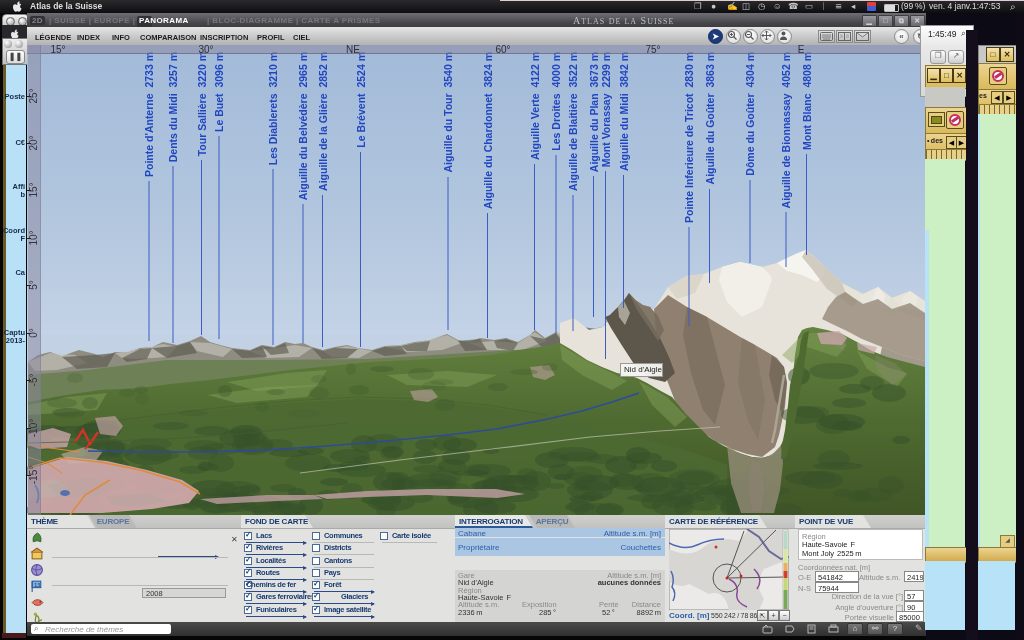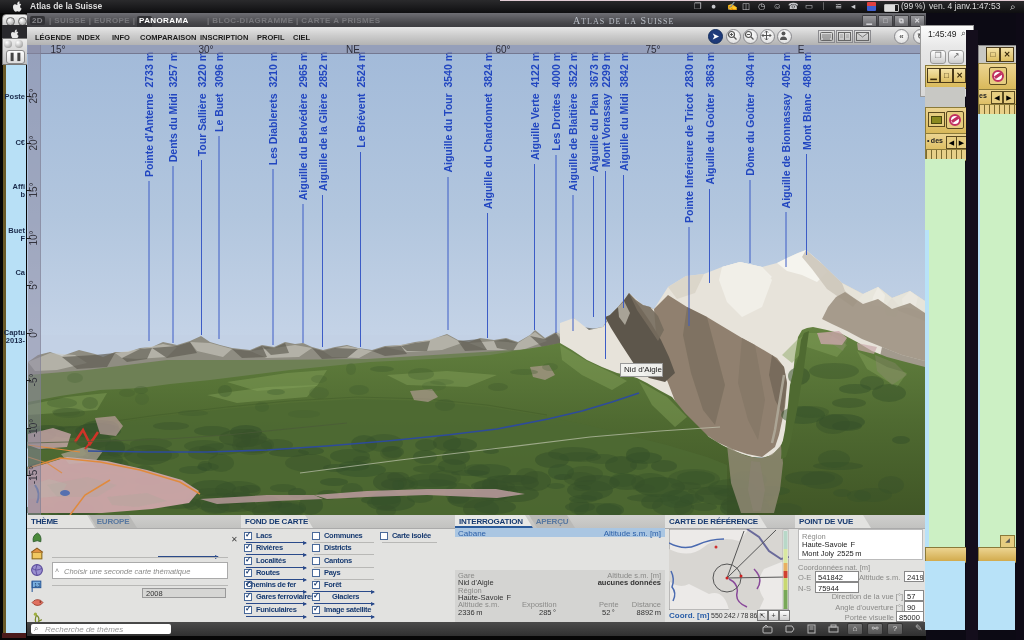--- a/index.html
+++ b/index.html
@@ -59,21 +59,21 @@
         <div class="abs" style="left:12px;top:1px;width:8px;height:8px;border-radius:50%;background:radial-gradient(circle at 35% 30%,#fff,#888);"></div>
         <div class="abs" style="left:3px;top:11px;width:17px;height:12px;background:linear-gradient(#fff,#ddd);border:1px solid #888;border-radius:3px;color:#444;font-weight:bold;font-size:8px;text-align:center;line-height:12px;">❚❚</div>
       </div>
 <div class="abs" style="left:3px;top:52px;width:3px;height:571px;background:#6a5a28;"></div>
 <div class="abs" style="left:6px;top:52px;width:20px;height:571px;background:#b8e0f6;"></div>
 <div class="abs" style="left:2px;top:620px;width:24px;height:5px;background:#4a1a1a;"></div>
 <div class="abs" style="left:0;top:79px;width:25px;text-align:right;color:#1a2a4a;font-weight:bold;font-size:7.5px;white-space:nowrap;overflow:hidden;">Poste</div>
 <div class="abs" style="left:0;top:125px;width:25px;text-align:right;color:#1a2a4a;font-weight:bold;font-size:7.5px;white-space:nowrap;overflow:hidden;">C€</div>
 <div class="abs" style="left:0;top:169px;width:25px;text-align:right;color:#1a2a4a;font-weight:bold;font-size:7.5px;white-space:nowrap;overflow:hidden;">Affi</div>
 <div class="abs" style="left:0;top:177px;width:25px;text-align:right;color:#1a2a4a;font-weight:bold;font-size:7.5px;white-space:nowrap;overflow:hidden;">b</div>
-<div class="abs" style="left:0;top:213px;width:25px;text-align:right;color:#1a2a4a;font-weight:bold;font-size:7.5px;white-space:nowrap;overflow:hidden;">Buet</div>
+<div class="abs" style="left:0;top:213px;width:25px;text-align:right;color:#1a2a4a;font-weight:bold;font-size:7.5px;white-space:nowrap;overflow:hidden;">Coord</div>
 <div class="abs" style="left:0;top:221px;width:25px;text-align:right;color:#1a2a4a;font-weight:bold;font-size:7.5px;white-space:nowrap;overflow:hidden;">F</div>
 <div class="abs" style="left:0;top:255px;width:25px;text-align:right;color:#1a2a4a;font-weight:bold;font-size:7.5px;white-space:nowrap;overflow:hidden;">Ca</div>
 <div class="abs" style="left:0;top:315px;width:25px;text-align:right;color:#1a2a4a;font-weight:bold;font-size:7.5px;white-space:nowrap;overflow:hidden;">Captu</div>
 <div class="abs" style="left:0;top:323px;width:25px;text-align:right;color:#1a2a4a;font-weight:bold;font-size:7.5px;white-space:nowrap;overflow:hidden;">2013-</div>
     </div>
 
   <div class="abs" id="appwin">
     <div class="abs" id="titlebar">
         <span class="abs" style="left:3px;top:3px;background:#323236;color:#86868a;padding:0 2px;border-radius:2px;">2D</span>
 <span class="abs" style="left:22px;top:3px;color:#77777b;">| SUISSE | EUROPE |</span>
@@ -573,24 +573,20 @@
           </svg>
           <svg class="abs" style="left:3px;top:96px;" width="14" height="14" viewBox="0 0 13 13">
             <path d="M6,12 Q4,8 6,4 Q9,6 8,9 M6,12 Q8,9 11,8" stroke="#7a8a2a" fill="none" stroke-width="1.2"></path>
             <circle cx="5" cy="3" r="1.5" fill="#a0b040"></circle>
           </svg>
 <div class="itab" style="left:62px;width:48px;">EUROPE</div>
 
 <div class="abs" style="left:204px;top:20px;width:9px;height:9px;color:#444;font-size:8px;">✕</div>
 <div class="arr" style="left:131px;top:41px;width:60px;"></div>
 <div class="gline" style="left:25px;top:42px;width:176px;"></div>
-<div class="abs" style="left:25px;top:47px;width:176px;height:17px;background:#fff;border:1px solid #aaa;box-sizing:border-box;">
-            <div class="abs" style="left:2px;top:4px;color:#888;font-size:7px;">˄</div>
-            <div class="abs" style="left:11px;top:4px;color:#8a8a88;font-size:7.5px;font-style:italic;white-space:nowrap;">Choisir une seconde carte thématique</div>
-          </div>
 <div class="gline" style="left:25px;top:70px;width:176px;"></div>
 <div class="abs" style="left:115px;top:73px;width:84px;height:10px;background:#d6d6d4;border:1px solid #999;box-sizing:border-box;font-size:7.5px;color:#333;padding-left:3px;">2008</div>
 </div>
 <div class="panel" style="left:214px;width:214px;">
 <div class="ptabs"></div>
 <div class="abs" style="left:0;top:0;width:72px;height:13px;background:#e2e2e0;clip-path:polygon(0 0,calc(100% - 8px) 0,100% 100%,0 100%);"></div>
 <div class="ptitle">FOND DE CARTE</div>
 <div class="cb" style="left:3px;top:17px;">
             <span class="ck">✓</span>
           </div>
@@ -639,39 +635,43 @@
           <div class="cbrow" style="left:83px;top:53px;">Pays</div>
           <div class="gline" style="left:73px;top:64px;width:60px;"></div>
 <div class="cb" style="left:71px;top:66px;">
             <span class="ck">✓</span>
           </div>
           <div class="cbrow" style="left:83px;top:65px;">Forêt</div>
           <div class="arr" style="left:73px;top:76px;width:60px;"></div>
 <div class="cb" style="left:71px;top:78px;">
             <span class="ck">✓</span>
           </div>
-          <div class="cbrow" style="left:91px;top:77px;">Glaciers</div>
+          <div class="cbrow" style="left:100px;top:77px;">Glaciers</div>
           <div class="arr" style="left:73px;top:88px;width:60px;"></div>
 <div class="cb" style="left:71px;top:91px;">
             <span class="ck">✓</span>
           </div>
           <div class="cbrow" style="left:83px;top:90px;">Image satellite</div>
           <div class="arr" style="left:73px;top:101px;width:60px;"></div>
 <div class="cb" style="left:139px;top:17px;"></div>
           <div class="cbrow" style="left:151px;top:16px;">Carte isolée</div>
           <div class="gline" style="left:141px;top:27px;width:55px;"></div>
 </div>
 <div class="panel" style="left:428px;width:210px;">
 <div class="ptabs"></div>
 <div class="abs" style="left:0;top:0;width:78px;height:13px;background:#e8e8e6;border-bottom:2px solid #2a5a9a;box-sizing:border-box;clip-path:polygon(0 0,calc(100% - 8px) 0,100% 100%,0 100%);"></div>
 <div class="ptitle">INTERROGATION</div>
 <div class="itab" style="left:74px;width:46px;">APERÇU</div>
 <div class="abs" style="left:0;top:13px;width:210px;height:9px;background:#aac6e2;color:#2b5fa8;font-size:8px;">
             <span class="abs" style="left:3px;top:1px;">Cabane</span>
             <span class="abs" style="right:4px;top:1px;">Altitude s.m. [m]</span>
+          </div>
+<div class="abs" style="left:0;top:23px;width:210px;height:18px;background:#aac6e2;color:#2b5fa8;font-size:8px;">
+            <span class="abs" style="left:3px;top:5px;">Propriétaire</span>
+            <span class="abs" style="right:4px;top:5px;">Couchettes</span>
           </div>
 <div class="abs" style="left:0;top:55px;width:210px;height:52px;background:#d4d4d2;"></div>
 <div class="abs gray" style="left:3px;top:56px;">Gare</div>
           <div class="abs gray" style="right:4px;top:56px;">Altitude s.m. [m]</div>
 <div class="abs" style="left:3px;top:63px;color:#333;">Nid d'Aigle</div>
           <div class="abs" style="right:4px;top:63px;color:#333;font-weight:bold;">aucunes données</div>
 <div class="abs gray" style="left:3px;top:71px;">Région</div>
 <div class="abs" style="left:3px;top:78px;color:#333;">Haute-Savoie  F</div>
 <div class="abs gray" style="left:3px;top:85px;">Altitude s.m.</div>
           <div class="abs gray" style="left:67px;top:85px;">Exposition</div>

